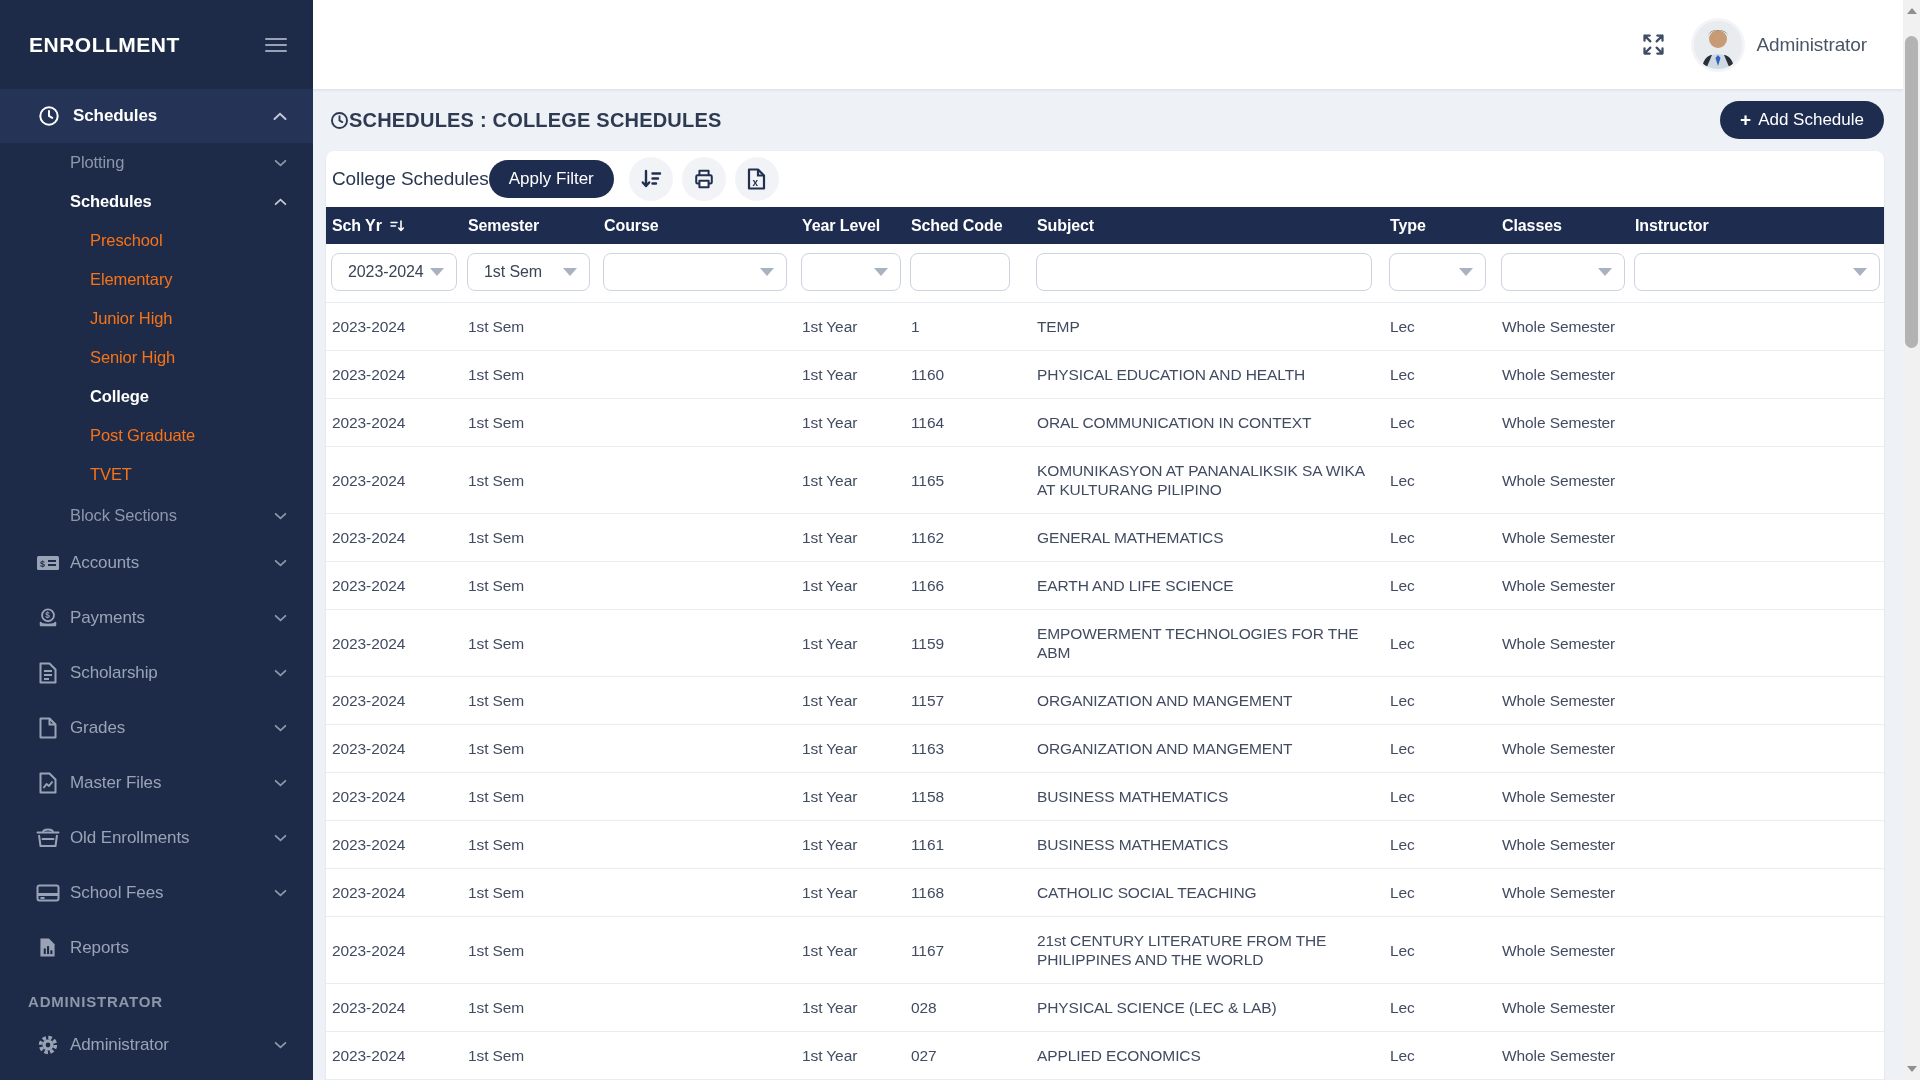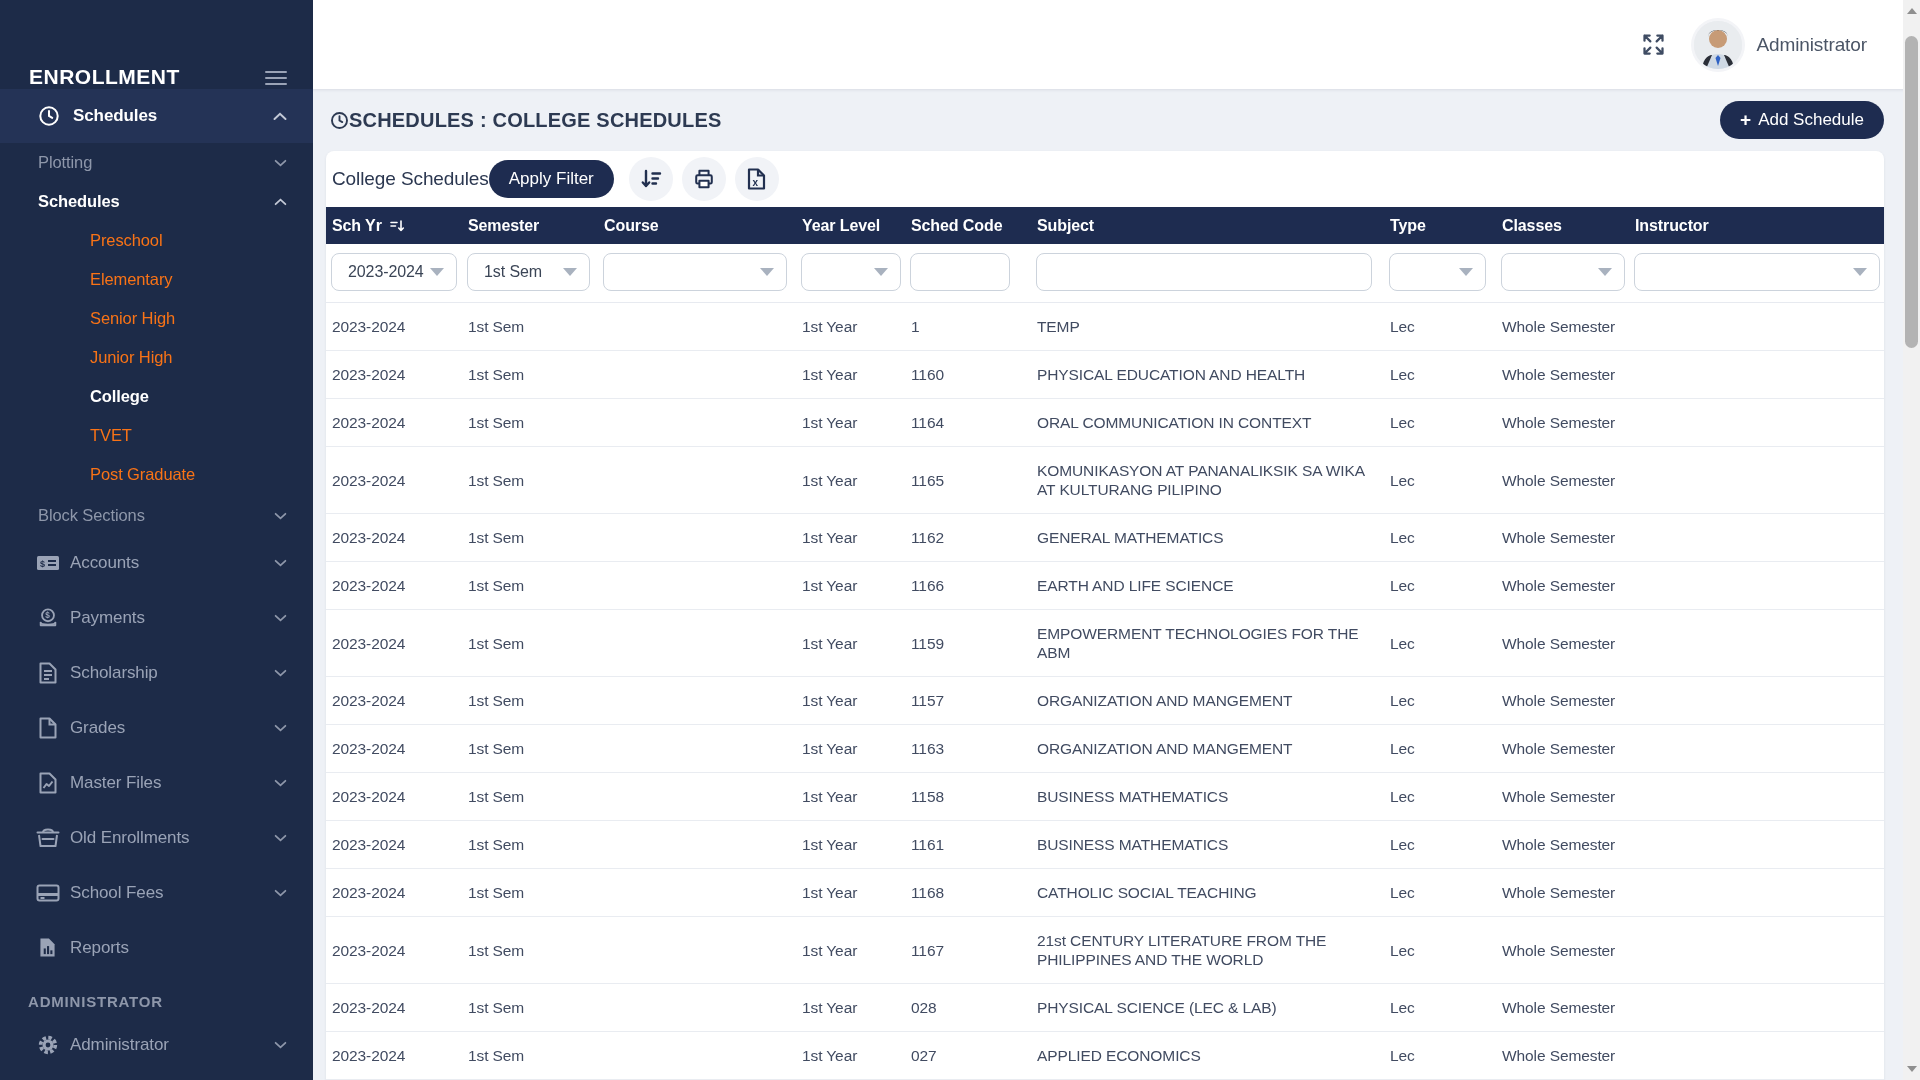--- a/index.html
+++ b/index.html
@@ -2,28 +2,28 @@
 <html><head>
 <meta charset="utf-8">
 <style>
   * { box-sizing: border-box; margin: 0; padding: 0; }
   html,body { width:1920px; height:1080px; overflow:hidden; }
   body { font-family: "Liberation Sans", sans-serif; background:#eef1f6; letter-spacing:-0.1px; }
   .app { display:flex; width:1920px; height:1080px; position:relative; }
 
   
   .sidebar { width:313px; min-width:313px; background:#1d2b48; color:#fff; height:1080px; overflow:hidden; }
-  .brand-row { height:89px; display:flex; align-items:flex-end; justify-content:space-between; padding:0 26px 0 29px; }
+  .brand-row { height:89px; display:flex; align-items:center; justify-content:space-between; padding:0 26px 0 29px; }
   .brand { font-size:21px; font-weight:bold; letter-spacing:.5px; color:#fff; }
   .hamburger { width:22px; cursor:pointer; }
   .hamburger span { display:block; height:2px; background:#9aa3b6; margin:4px 0; border-radius:1px; }
 
   .nav-item-active { height:54px; background:#243356; display:flex; align-items:center; padding:0 26px 0 38px; cursor:pointer; }
   .nav-item-active .lbl { color:#fff; font-size:17px; font-weight:bold; margin-left:13px; flex:1; }
-  .sub2 { height:39px; display:flex; align-items:center; padding:0 26px 0 38px; color:#8e97aa; font-size:16.5px; cursor:pointer; }
+  .sub2 { height:39px; display:flex; align-items:center; padding:0 26px 0 70px; color:#8e97aa; font-size:16.5px; cursor:pointer; }
   .sub2 .lbl { flex:1; }
   .sub2.on { color:#fff; font-weight:bold; }
   .sub3 { height:39px; display:flex; align-items:center; padding:0 26px 0 90px; color:#f97316; font-size:16.5px; cursor:pointer; }
   .sub3.on { color:#fff; font-weight:bold; }
   .main-item { height:55px; display:flex; align-items:center; padding:0 26px 0 35px; color:#9aa3b6; font-size:17px; cursor:pointer; }
   .main-item .ic { width:25px; display:flex; justify-content:center; }
   .main-item .lbl { margin-left:10px; flex:1; }
   .section-label { padding:18px 26px 4px 28px; color:#8e97aa; font-size:15px; font-weight:bold; letter-spacing:.8px; height:42px; }
   .chev { flex:none; }
 
@@ -118,33 +118,33 @@
       </span>
     </div>
 
     <div class="sub3">
         <span class="lbl">Preschool</span>
       </div>
     <div class="sub3">
         <span class="lbl">Elementary</span>
       </div>
     <div class="sub3">
+        <span class="lbl">Junior High</span>
+      </div>
+    <div class="sub3">
         <span class="lbl">Senior High</span>
-      </div>
-    <div class="sub3">
-        <span class="lbl">Junior High</span>
       </div>
     <div class="sub3 on">
         <span class="lbl">College</span>
       </div>
     <div class="sub3">
+        <span class="lbl">Post Graduate</span>
+      </div>
+    <div class="sub3">
         <span class="lbl">TVET</span>
-      </div>
-    <div class="sub3">
-        <span class="lbl">Post Graduate</span>
       </div>
 
     <div class="sub2" style="margin-top:2px">
       <span class="lbl">Block Sections</span>
       <span class="chev">
         <svg width="13" height="8" viewBox="0 0 14 9" fill="none" stroke="#8e97aa" stroke-width="2" stroke-linecap="round">
             <path d="M1.5 2L7 7.2 12.5 2"></path>
           </svg>
       </span>
     </div>

